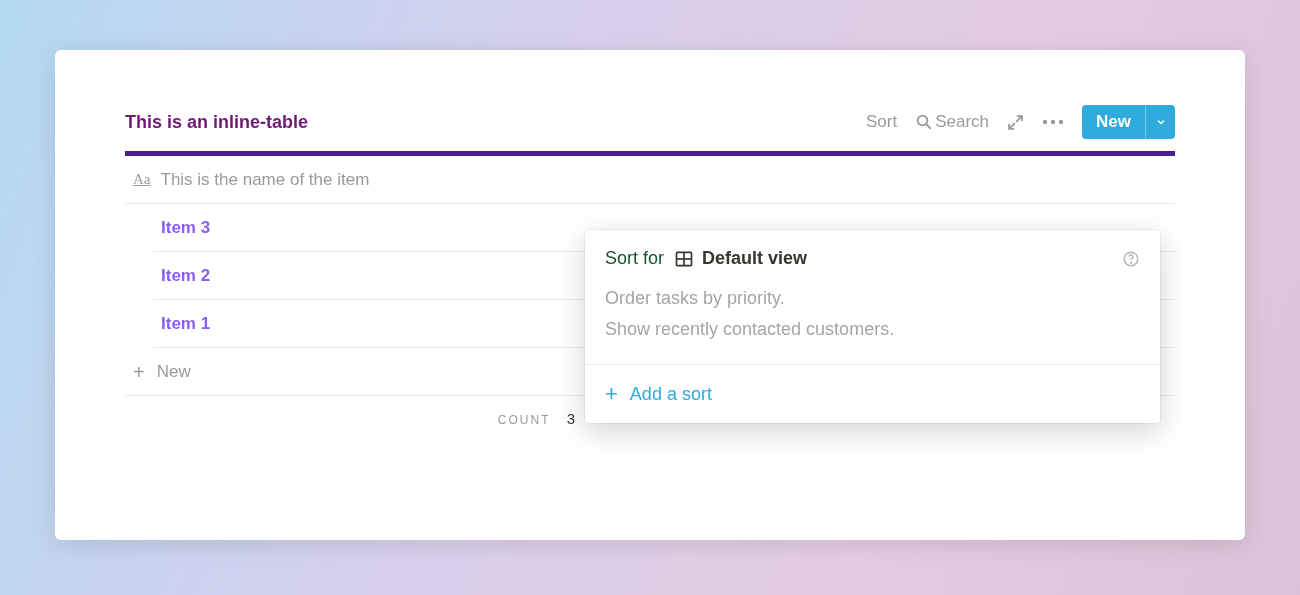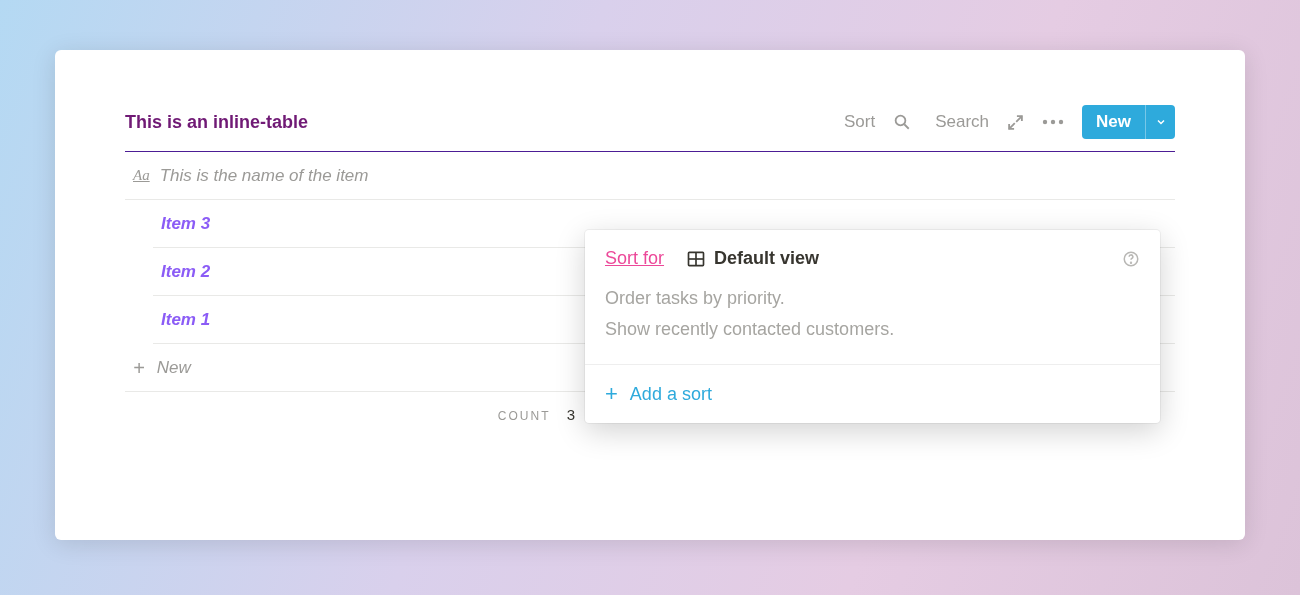--- a/index.html
+++ b/index.html
@@ -14,42 +14,42 @@
   box-shadow:0 4px 24px rgba(0,0,0,.12);
   width:100%; height:490px;
   padding:55px 70px 0 70px;
   position:relative;
 }
 .titlebar { display:flex; align-items:center; justify-content:space-between; margin-bottom:12px; }
 .title { font-size:18px; font-weight:700; color:#701a75; }
 .tools { display:flex; align-items:center; gap:18px; color:#9b9a97; font-size:17px; }
 .tool-text { cursor:pointer; }
 .tool-icn { display:inline-flex; align-items:center; cursor:pointer; }
-.searchwrap { display:flex; align-items:center; gap:24px; cursor:pointer; }
+.searchwrap { display:flex; align-items:center; gap:2px; cursor:pointer; }
 .newbtn { display:flex; align-items:center; background:#2eaadc; border-radius:4px; overflow:hidden; height:34px; }
 .newbtn-l { color:#fff; font-weight:600; font-size:17px; padding:0 14px; line-height:34px; cursor:pointer; }
 .newbtn-r { width:30px; height:34px; border-left:1px solid rgba(255,255,255,.35); display:flex; align-items:center; justify-content:center; cursor:pointer; }
-.tbl { border-top:1px solid #4c1d95;font-style:italic; }
+.tbl { border-top:5px solid #4c1d95; }
 .row { height:48px; border-bottom:1px solid #e9e9e7; display:flex; align-items:center; padding-left:8px; font-size:17px; }
 .hdr { color:#9b9a97; font-weight:400; }
 .hdr .aa { font-family:Georgia,serif; font-size:15px; margin-right:10px; text-decoration:underline; color:#9b9a97; }
 .item { color:#8b5cf6; font-weight:600;margin-left:28px; }
 .addrow { color:#9b9a97; font-weight:400; }
 .addrow .plus { font-size:20px; margin-right:12px; line-height:1; }
 .countrow { text-align:right; padding:14px 600px 0 0; font-size:15px; color:#37352f; }
 .countrow .lbl { letter-spacing:2px; font-size:12px; color:#9b9a97; margin-right:12px; }
 
 .popover {
   position:absolute; top:180px; left:530px; width:575px;
   background:#fff; border-radius:4px;
   box-shadow:0 8px 30px rgba(0,0,0,.18),0 0 0 1px rgba(15,15,15,.05);
   font-size:18px;
 }
 .pop-hd { display:flex; align-items:center; padding:18px 20px 14px 20px; color:#37352f; }
-.pop-hd .sortfor { color:#ec4899; margin-right:22px;text-decoration:underline; }
+.pop-hd .sortfor { color:#14532d; margin-right:10px; }
 .pop-hd .vwname { font-weight:700; margin-left:8px; }
 .pop-hd .help { margin-left:auto; color:#b8b7b4; cursor:pointer; }
 .pop-body { padding:0 20px 20px 20px; color:#a6a5a1; line-height:1.7; border-bottom:1px solid #eee; }
 .pop-foot { padding:18px 20px; display:flex; align-items:center; gap:12px; color:#2eaadc; cursor:pointer; }
 .pop-foot .plus { font-size:22px; line-height:1; }
 svg { display:block; }
 </style>
 </head>
 <body>
 

